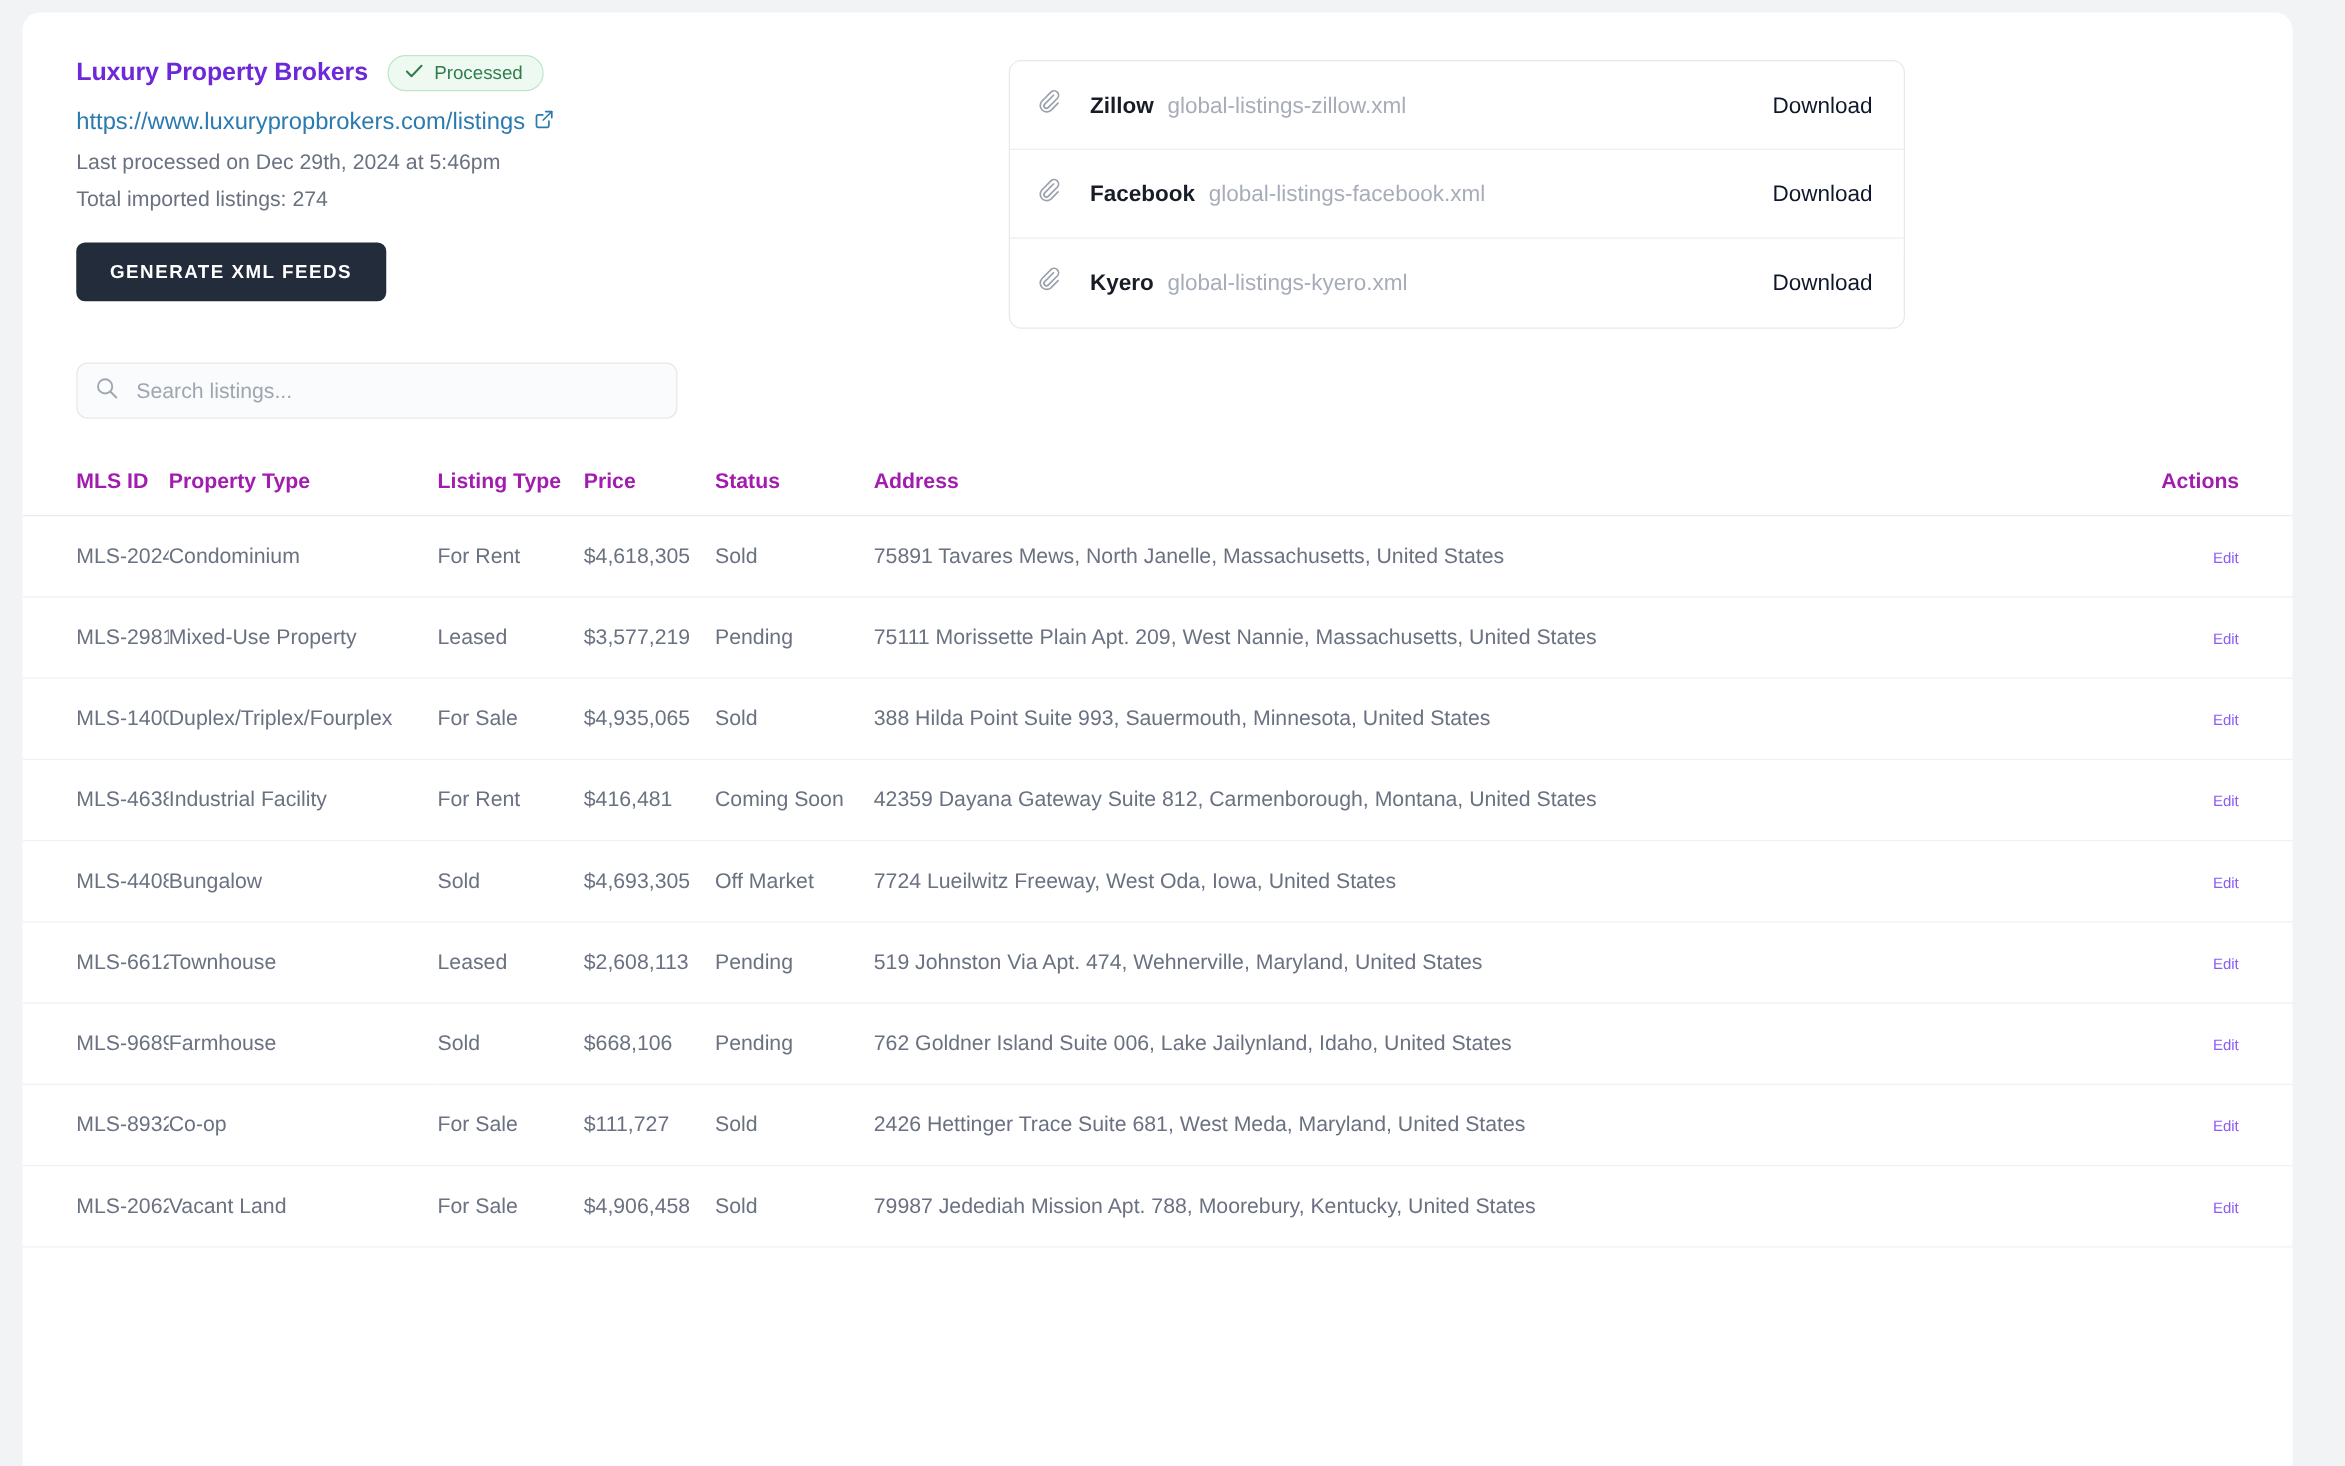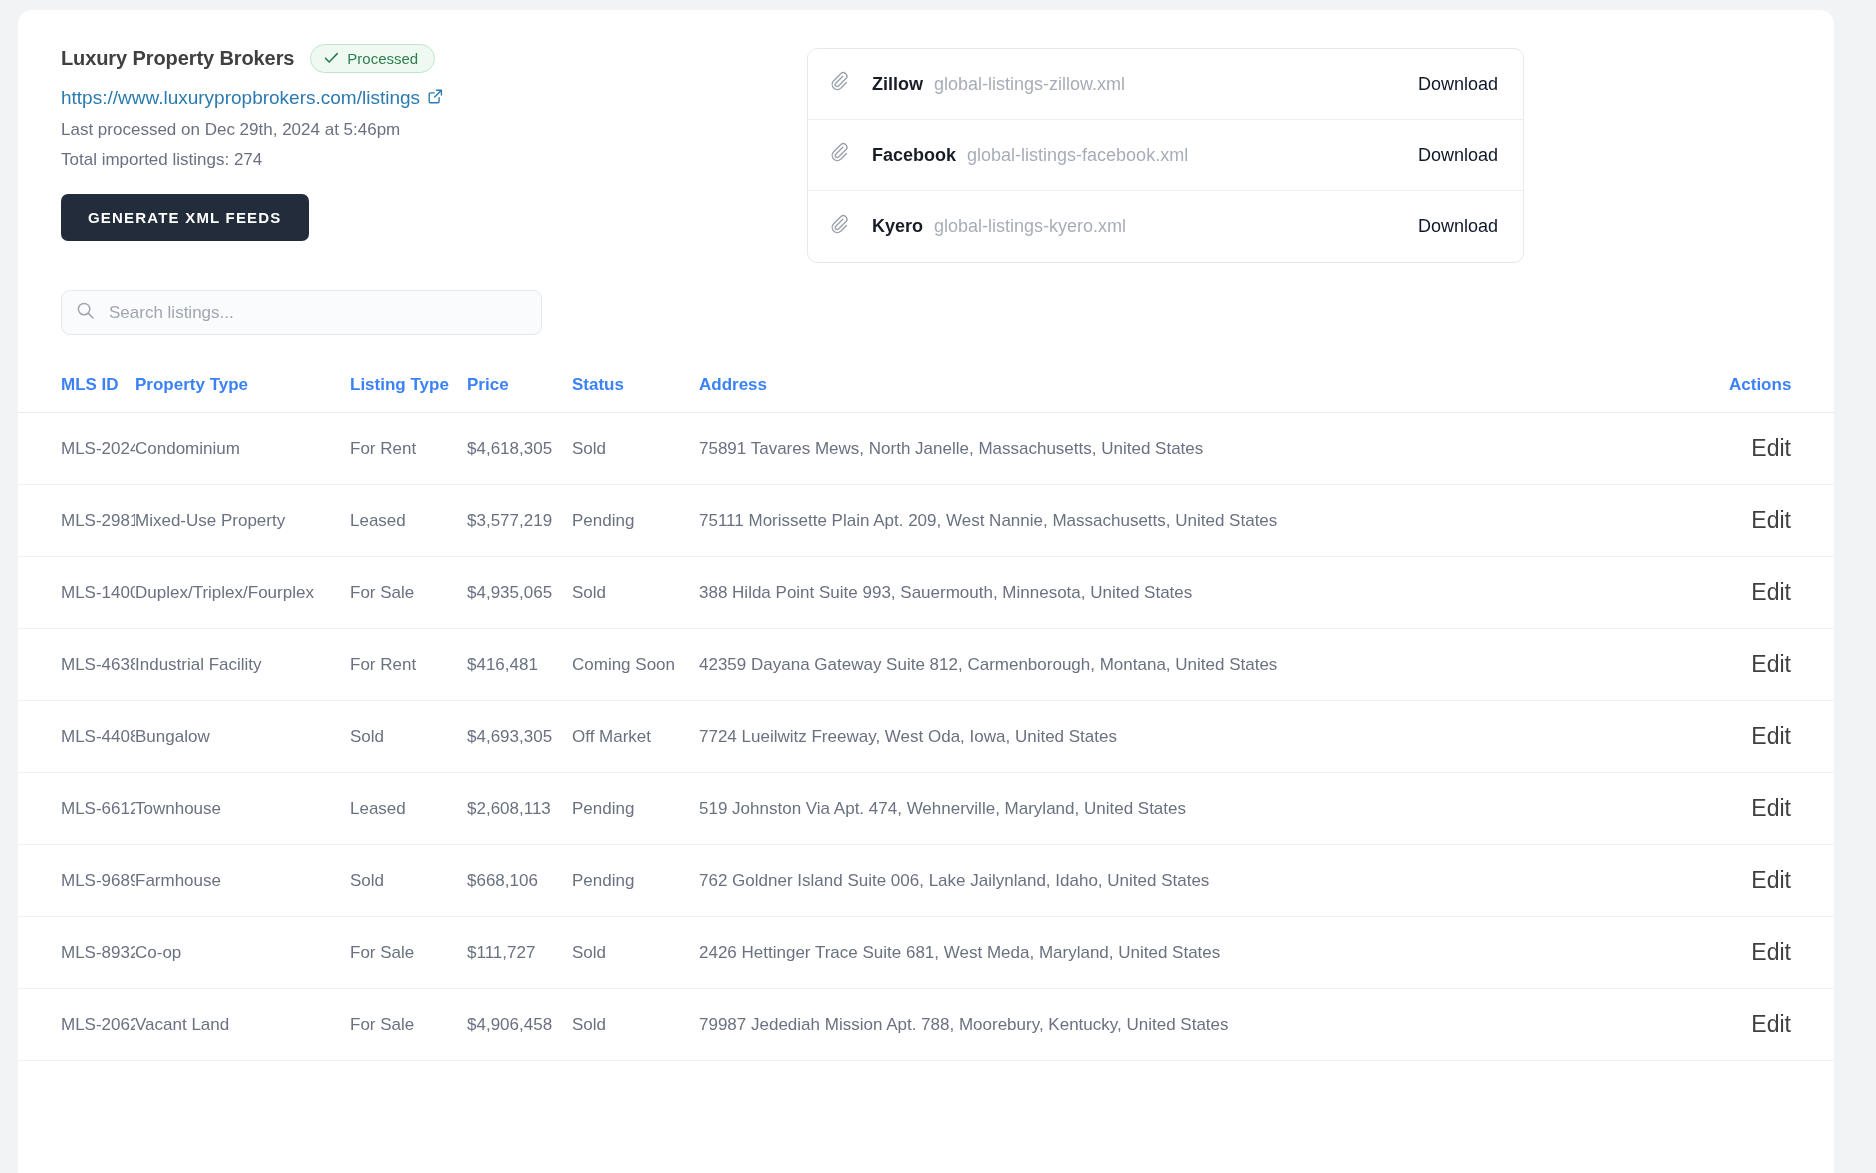--- a/index.html
+++ b/index.html
@@ -26,21 +26,21 @@
   }
   .top-area {
     position: relative;
     padding: 34px 0 0 0;
     height: 270px;
   }
   
   .info-block { position: absolute; left: 43px; top: 34px; }
   .title-row { display: flex; align-items: center; gap: 16px; }
   .broker-title {
-    font-size: 20px; font-weight: bold; color: #404040;
+    font-size: 20px; font-weight: bold; color: #6d28d9;
     letter-spacing: -0.1px;
   }
   .badge {
     display: inline-flex; align-items: center; gap: 8px;
     background: #eefaf1;
     border: 1px solid #bfe6cb;
     border-radius: 16px;
     padding: 6px 16px 6px 13px;
     font-size: 15px;
     color: #2e7d4f;
@@ -116,42 +116,42 @@
     font-family: "Liberation Sans", sans-serif;
   }
   .search-input::placeholder { color: #a0a6b0; }
   
   .table-wrap { position: absolute; left: 0; top: 355px; width: 100%; }
   table.listings { width: 100%; border-collapse: collapse; table-layout: fixed; }
   table.listings th {
     text-align: left;
     font-size: 17px;
     font-weight: bold;
-    color: #3b82f6;
+    color: #a21caf;
     padding: 10px 0 17px 0;
     border-bottom: 1px solid #e9ebee;
   }
   table.listings td {
     font-size: 17px;
     color: #6a7180;
     padding: 22px 0;
     border-bottom: 1px solid #eef0f2;
     white-space: nowrap;
     overflow: hidden;
   }
   th.c-mls, td.c-mls { width: 117px; padding-left: 43px !important; }
   th.c-mls { padding-left: 43px !important; }
   th.c-type, td.c-type { width: 215px; }
   th.c-listing, td.c-listing { width: 117px; }
   th.c-price, td.c-price { width: 105px; }
   th.c-status, td.c-status { width: 127px; }
   th.c-address, td.c-address { width: auto; }
   th.c-actions, td.c-actions { width: 105px; text-align: right; padding-right: 43px !important; }
   td.c-mls { color: #6a7180; }
-  .edit-link { font-size: 23px; color: #404040; text-decoration: none; }
+  .edit-link { font-size: 12px; color: #8b5cf6; text-decoration: none; }
 </style>
 </head>
 <body>
 
 <div class="page">
   <div class="main-card">
 
     <div class="top-area">
 
       <div class="info-block">

